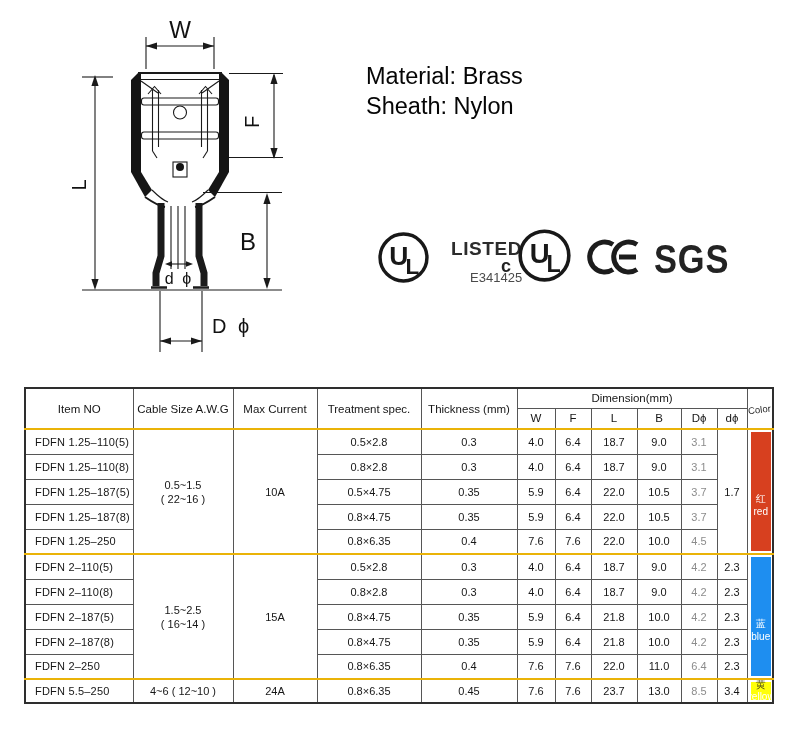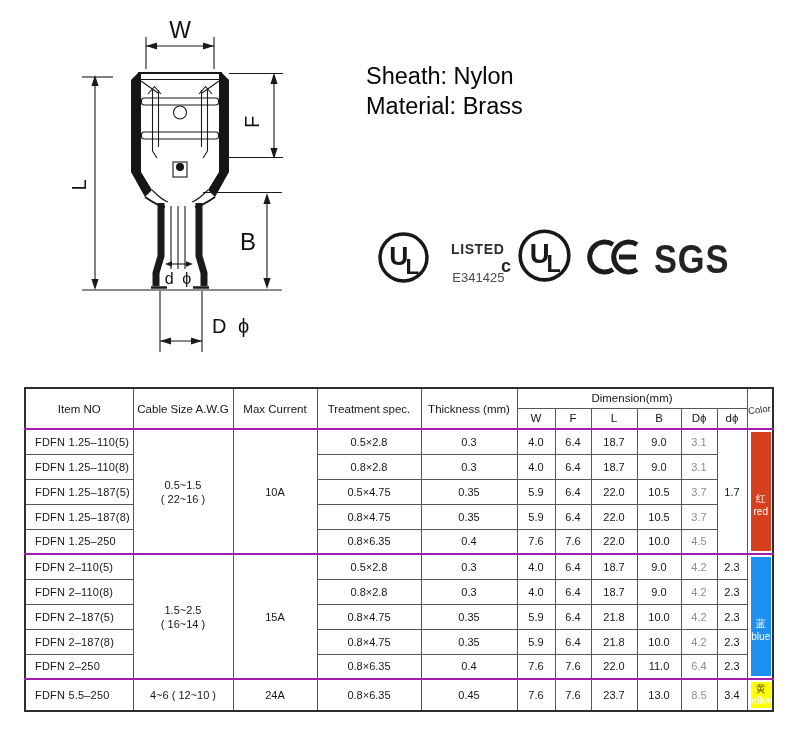--- a/index.html
+++ b/index.html
@@ -8,37 +8,37 @@
     font-family:"Liberation Sans", sans-serif;color:#141414;
   }
   .abs{position:absolute;}
   
   #diagram{left:20px;top:0;width:340px;height:360px;}
   
   #info{left:366px;top:62px;font-size:23.5px;line-height:29.5px;color:#050505;}
   
   .cert{color:#1b1b1b;}
   #listed-block{left:451px;top:242px;line-height:14px;}
-  #listed-block .listed{font-weight:bold;font-size:14px;letter-spacing:.6px;color:#2c2c2c;}
+  #listed-block .listed{font-weight:bold;font-size:19px;letter-spacing:.6px;color:#2c2c2c;}
   #listed-block .filenum{font-size:13px;color:#4a4a4a;margin-top:15px;text-align:right;}
   #c-prefix{left:501px;top:256px;font-size:18px;font-weight:bold;color:#222;}
   #sgs{left:654px;top:236px;font-size:41px;font-weight:bold;color:#232323;
        transform:scaleX(.84);transform-origin:left top;letter-spacing:1px;}
   
   #spec-table{left:24px;top:387px;border-collapse:collapse;table-layout:fixed;
     border:2px solid #2e2e2e;background:#fff;}
   #spec-table th,#spec-table td{
     border:1px solid #565656;font-weight:normal;text-align:center;vertical-align:middle;
     padding:0;font-size:11px;color:#161616;overflow:hidden;white-space:nowrap;}
   #spec-table thead th{font-size:11.5px;}
   #spec-table thead tr:nth-child(1){height:20px;}
   #spec-table thead tr:nth-child(2){height:21px;}
   #spec-table tbody tr{height:25px;}
-  #spec-table tbody tr.last-group{height:32px;margin-top:43px;}
-  #spec-table tbody tr.group-first td{border-top:2px solid #a21caf;}
+  #spec-table tbody tr.last-group{height:24px;margin-top:43px;}
+  #spec-table tbody tr.group-first td{border-top:2px solid #eab308;}
   #spec-table td.c-item{text-align:left;padding-left:9px;letter-spacing:.2px;}
   #spec-table td.c-gray{color:#8c8c8c;}
   #spec-table td.c-cable div{line-height:14px;text-align:center;}
   #spec-table td.c-color{position:relative;}
   .color-block{position:absolute;top:2px;bottom:2px;left:3px;right:1px;
     display:flex;flex-direction:column;align-items:center;justify-content:center;
     font-size:10px;line-height:10.5px;color:#ffffff;}
   .color-block.tall{transform:translateY(0);}
   .color-block.tall .txt{transform:translateY(14px);display:flex;flex-direction:column;align-items:center;gap:2px;}
   .color-block .txt{display:flex;flex-direction:column;align-items:center;gap:1px;}
@@ -123,22 +123,22 @@
     <text x="160" y="38" font-size="23" text-anchor="middle">W</text>
     <text x="66" y="185" font-size="20" text-anchor="middle" transform="rotate(-90 66 185)">L</text>
     <text x="239" y="122" font-size="20" text-anchor="middle" transform="rotate(-90 239 122)">F</text>
     <text x="228" y="250" font-size="24" text-anchor="middle">B</text>
     <text x="159" y="284" font-size="16" text-anchor="middle" letter-spacing="2">d ϕ</text>
     <text x="192" y="333" font-size="20" letter-spacing="3">D ϕ</text>
   </g>
 </svg>
 
 <div id="info" class="abs">
+  <div>Material: Brass</div>
   <div>Sheath: Nylon</div>
-  <div>Material: Brass</div>
 </div>
 
 <svg class="abs cert" style="left:377px;top:231px;" viewBox="0 0 52 52" width="53" height="53">
   <circle cx="26" cy="26" r="23" fill="none" stroke="#181818" stroke-width="3.4"></circle>
   <text x="12" y="33" font-size="26" font-weight="bold" fill="#181818" font-family="Liberation Sans, sans-serif">U</text>
   <text x="28" y="42" font-size="22" font-weight="bold" fill="#181818" font-family="Liberation Sans, sans-serif">L</text>
 </svg>
 
 <div id="listed-block" class="abs cert">
   <div class="listed">LISTED</div>

